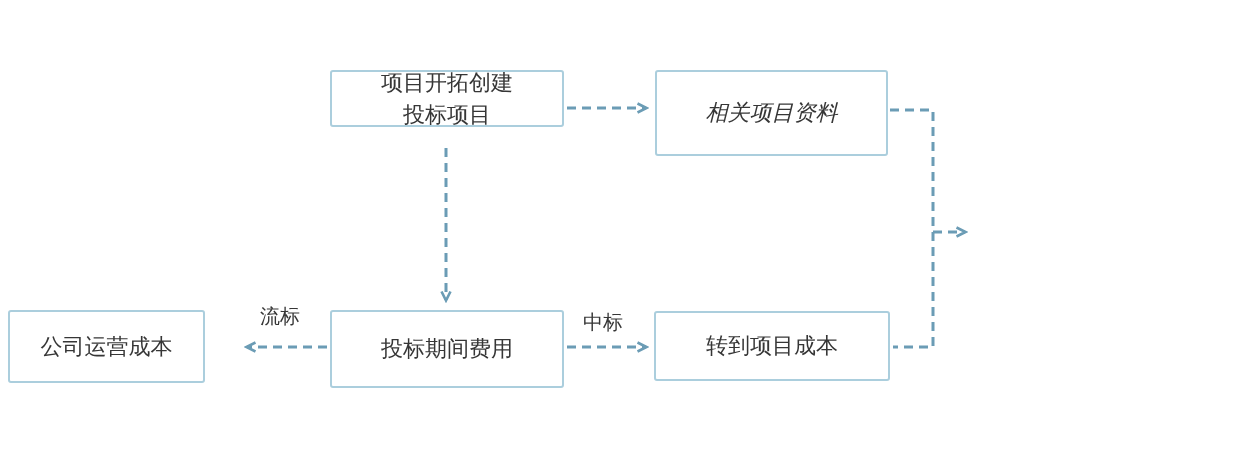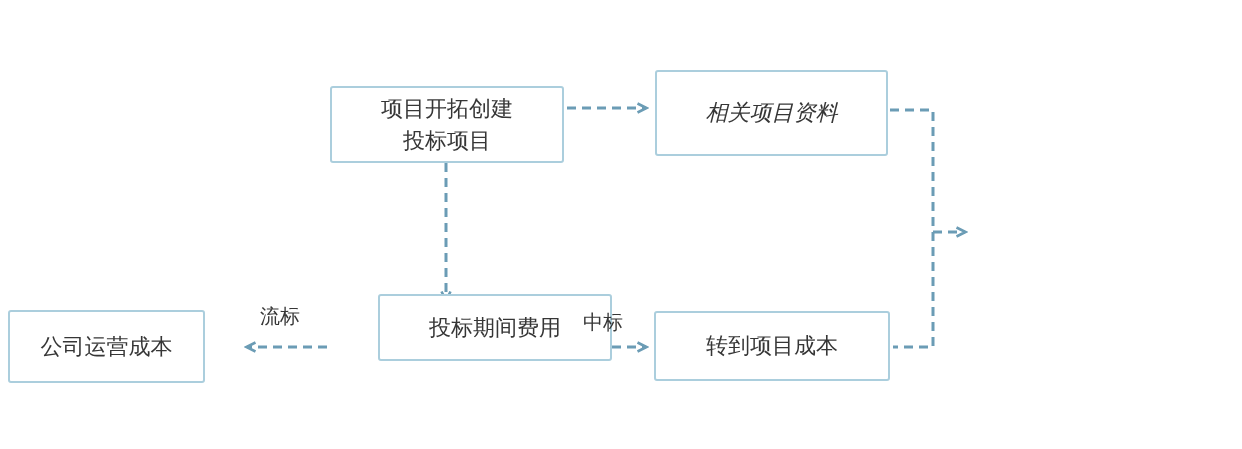--- a/index.html
+++ b/index.html
@@ -45,25 +45,25 @@
     text-align:center;
   }
   .edge-label{
     position:absolute;
     color:var(--text);
     font-size:20px;
     text-align:center;
     white-space:nowrap;
   }
   
-  .n-bid-creation       {left:330px; top:70px;  width:234px; height:77px;margin-top:16px;}
+  .n-bid-creation       {left:330px; top:70px;  width:234px; height:57px;}
   .n-related-materials  {left:655px; top:70px;  width:233px; height:86px;font-style:italic;}
   .n-project-maintenance{left:977px; top:196px; width:263px; height:73px;}
   .n-company-cost       {left:8px;   top:310px; width:197px; height:73px;}
-  .n-bidding-expenses   {left:330px; top:294px; width:234px; height:67px;margin-left:48px;}
+  .n-bidding-expenses   {left:330px; top:310px; width:234px; height:78px;}
   .n-transfer-cost      {left:654px; top:311px; width:236px; height:70px;justify-content:center;}
   
   .l-failed-bid{left:249px; top:303px; width:62px;}
   .l-won-bid   {left:572px; top:309px; width:62px;}
 </style>
 </head>
 <body>
 
 <div class="canvas">
 

